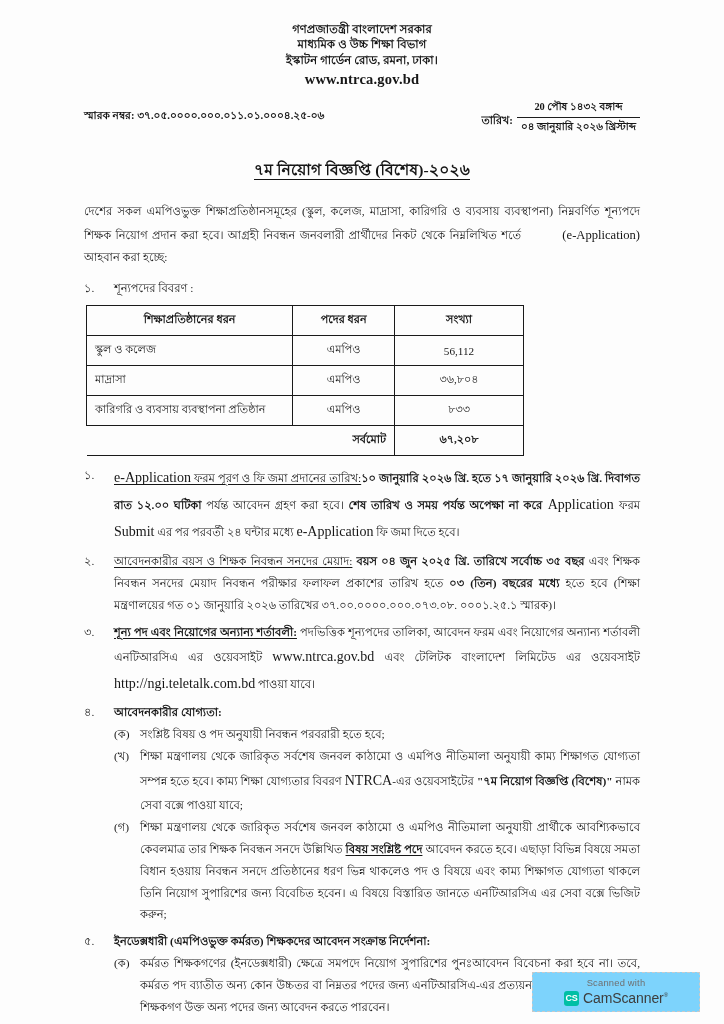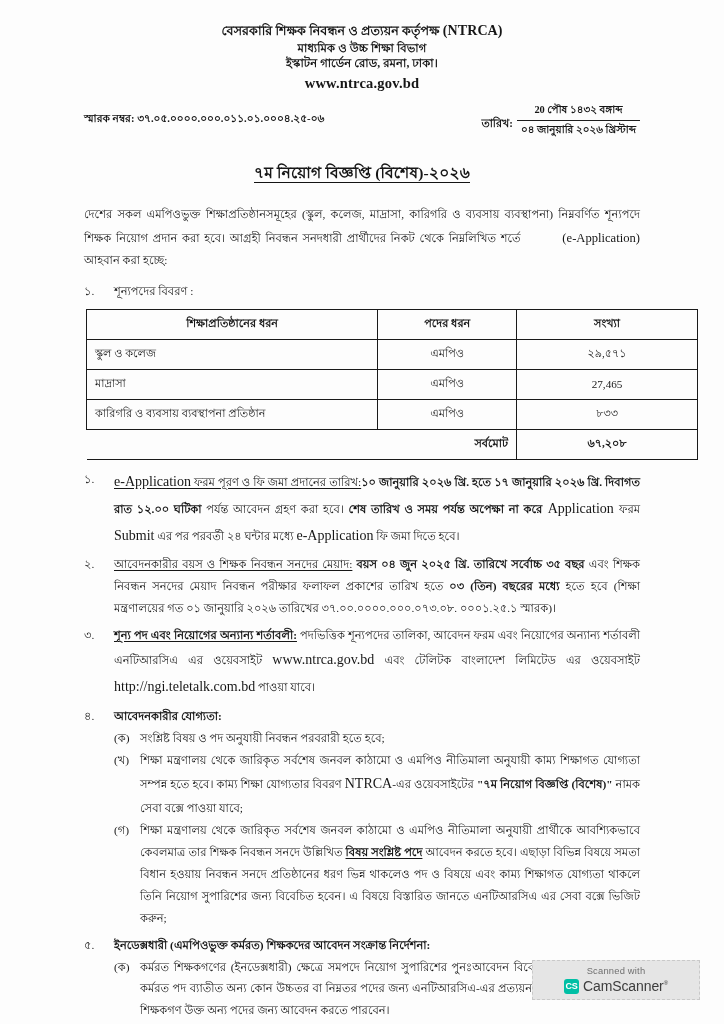--- a/index.html
+++ b/index.html
@@ -136,21 +136,21 @@
   .b { font-weight: 700; }
   .ub { font-weight: 700; text-decoration: underline; text-underline-offset: 2px; }
   .eng {
     font-family: "Liberation Serif", serif;
     font-size: 14px;
   }
 
   
   .vac-table {
     border-collapse: collapse;
-    width: 612px;
+    width: 438px;
     margin: 6px 6px 0 2px;
     font-size: 11.2px;
   }
   .vac-table th, .vac-table td {
     border: 1.1px solid #1a1a1a;
     padding: 5px 8px;
     height: 19px;
   }
   .vac-table th {
     text-align: center;
@@ -193,24 +193,24 @@
   .subitem .subcontent {
     flex: 1 1 auto;
     text-align: justify;
     text-justify: inter-word;
   }
 
   
   .camscanner {
     position: absolute;
     right: 24px;
-    bottom: 24px;
+    bottom: 12px;
     width: 154px;
     border: 1px dashed #c9c9c9;
-    background: #e5e5e5;
+    background: #7dd3fc;
     padding: 4px 6px 5px 6px;
     text-align: center;
   }
   .camscanner .scanned-with {
     font-family: "Liberation Sans", sans-serif;
     font-size: 9.4px;
     color: #6f6f6f;
     letter-spacing: .2px;
     margin-bottom: 2px;
   }
@@ -243,24 +243,21 @@
     font-size: 6px;
     vertical-align: super;
   }
 </style>
 </head>
 <body>
 
 <div class="page">
 
   <div class="doc-header">
-    <div class="hline org">
-      <span>বেসরকারি শিক্ষক নিবন্ধন ও প্রত্যয়ন কর্তৃপক্ষ</span>
-      <span class="eng">(NTRCA)</span>
-    </div>
+    <div class="hline">গণপ্রজাতন্ত্রী বাংলাদেশ সরকার</div>
     <div class="hline">মাধ্যমিক ও উচ্চ শিক্ষা বিভাগ</div>
     <div class="hline">ইস্কাটন গার্ডেন রোড, রমনা, ঢাকা।</div>
     <div class="website">www.ntrca.gov.bd</div>
   </div>
 
   <div class="memo-row">
     <div class="memo-no">স্মারক নম্বর: ৩৭.০৫.০০০০.০০০.০১১.০১.০০০৪.২৫-০৬</div>
     <div class="date-block">
       <div class="date-label">তারিখ:</div>
       <div class="date-stack">
@@ -270,47 +267,47 @@
     </div>
   </div>
 
   <div class="doc-title">
     <span>৭ম নিয়োগ বিজ্ঞপ্তি (বিশেষ)-২০২৬</span>
   </div>
 
   <div class="body-wrap">
 
     <div class="intro">
-      <span>দেশের সকল এমপিওভুক্ত শিক্ষাপ্রতিষ্ঠানসমূহের (স্কুল, কলেজ, মাদ্রাসা, কারিগরি ও ব্যবসায় ব্যবস্থাপনা) নিম্নবর্ণিত শূন্যপদে শিক্ষক নিয়োগ প্রদান করা হবে। আগ্রহী নিবন্ধন সনদধারী প্রার্থীদের নিকট থেকে নিম্নলিখিত শর্তে</span>
+      <span>দেশের সকল এমপিওভুক্ত শিক্ষাপ্রতিষ্ঠানসমূহের (স্কুল, কলেজ, মাদ্রাসা, কারিগরি ও ব্যবসায় ব্যবস্থাপনা) নিম্নবর্ণিত শূন্যপদে শিক্ষক নিয়োগ প্রদান করা হবে। আগ্রহী নিবন্ধন জনবলারী প্রার্থীদের নিকট থেকে নিম্নলিখিত শর্তে</span>
       <span class="eng">(e-Application)</span><span> আহবান করা হচ্ছে:</span>
     </div>
 
     <div class="numitem">
       <span class="marker">১.</span>
       <span class="content">শূন্যপদের বিবরণ :</span>
     </div>
 
     <table class="vac-table">
       <thead>
         <tr>
           <th class="col1">শিক্ষাপ্রতিষ্ঠানের ধরন</th>
           <th class="col2">পদের ধরন</th>
           <th class="col3">সংখ্যা</th>
         </tr>
       </thead>
       <tbody>
         <tr>
           <td class="left">স্কুল ও কলেজ</td>
           <td class="mid">এমপিও</td>
-          <td class="num">২৯,৫৭১</td>
+          <td class="num">56,112</td>
         </tr>
         <tr>
           <td class="left">মাদ্রাসা</td>
           <td class="mid">এমপিও</td>
-          <td class="num">27,465</td>
+          <td class="num">৩৬,৮০৪</td>
         </tr>
         <tr>
           <td class="left">কারিগরি ও ব্যবসায় ব্যবস্থাপনা প্রতিষ্ঠান</td>
           <td class="mid">এমপিও</td>
           <td class="num">৮৩৩</td>
         </tr>
         <tr>
           <td class="total-label" colspan="2">সর্বমোট</td>
           <td class="total-num">৬৭,২০৮</td>
         </tr>

